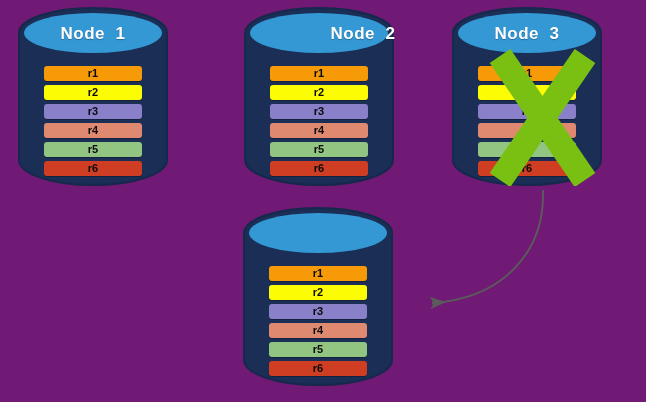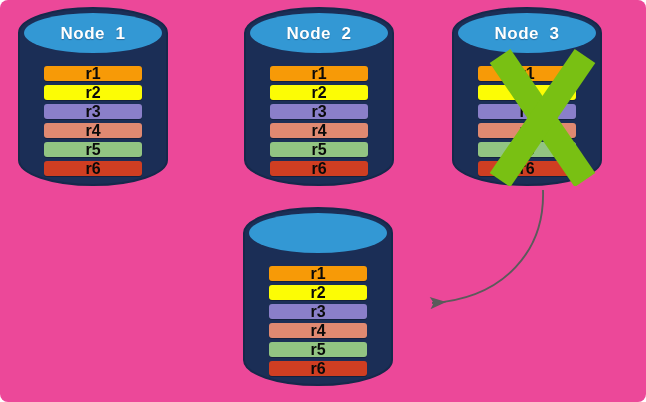--- a/index.html
+++ b/index.html
@@ -10,22 +10,21 @@
     width: 646px;
     height: 402px;
     background: #ffffff;
     font-family: "Liberation Sans", sans-serif;
     overflow: hidden;
   }
   #canvas {
     position: relative;
     width: 646px;
     height: 402px;
-    background: #ec4899;
-    border-radius: 8px;
+    background: #701a75;
   }
   .node {
     position: absolute;
   }
   .node-svg {
     position: absolute;
     left: 0;
     top: 0;
     overflow: visible;
   }
@@ -52,21 +51,21 @@
     margin: 0 auto;
     border-radius: 3px;
     box-shadow: 0 1px 0 rgba(0,0,0,0.28);
     display: flex;
     align-items: center;
     justify-content: center;
   }
   .row-label {
     color: #0a0a0a;
     font-weight: bold;
-    font-size: 16px;
+    font-size: 11px;
     line-height: 1;
     font-family: "Liberation Sans", sans-serif;
   }
   .xmark {
     position: absolute;
     pointer-events: none;
   }
   .arrow-layer {
     position: absolute;
     left: 0;
@@ -106,21 +105,21 @@
           <div class="row-bar" style="background: rgb(207, 62, 34); width: 98px; height: 15px; margin-bottom: 0px;">
             <span class="row-label" style="color: rgb(10, 10, 10);">r6</span>
           </div>
         </div>
       </div>
       <div class="node" style="left: 244px; top: 8px; width: 150px; height: 178px;">
         <svg class="node-svg" width="150" height="178" viewBox="0 0 150 178">
           <path d="M 1 25 L 1 152 A 74 25 0 0 0 149 152 L 149 25 A 74 25 0 0 0 1 25 Z" fill="#1b2e56" stroke="#16284b" stroke-width="2"></path>
           <ellipse cx="75" cy="25" rx="69" ry="20" fill="#3398d4"></ellipse>
         </svg>
-        <div class="node-title" style="top: 16px; color: rgb(255, 255, 255);">Node  2</div>
+        <div class="node-title" style="top: 16px; color: rgb(255, 255, 255); padding-left: 44px;">Node  2</div>
         <div class="rows" style="top: 58px;">
           <div class="row-bar" style="background: rgb(247, 154, 7); width: 98px; height: 15px; margin-bottom: 4px;">
             <span class="row-label" style="color: rgb(10, 10, 10);">r1</span>
           </div>
           <div class="row-bar" style="background: rgb(252, 252, 5); width: 98px; height: 15px; margin-bottom: 4px;">
             <span class="row-label" style="color: rgb(10, 10, 10);">r2</span>
           </div>
           <div class="row-bar" style="background: rgb(138, 127, 201); width: 98px; height: 15px; margin-bottom: 4px;">
             <span class="row-label" style="color: rgb(10, 10, 10);">r3</span>
           </div>

